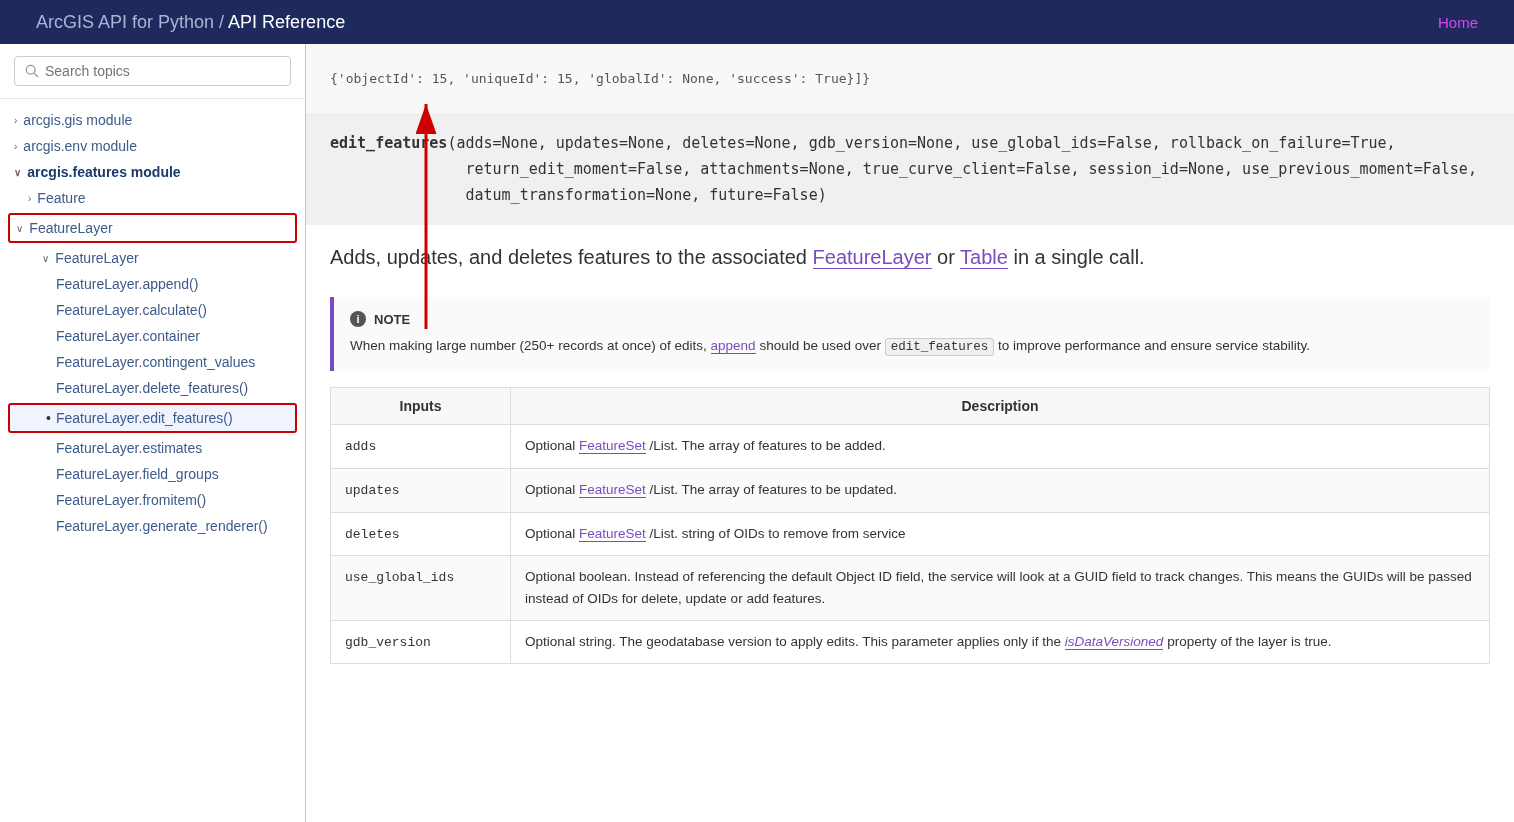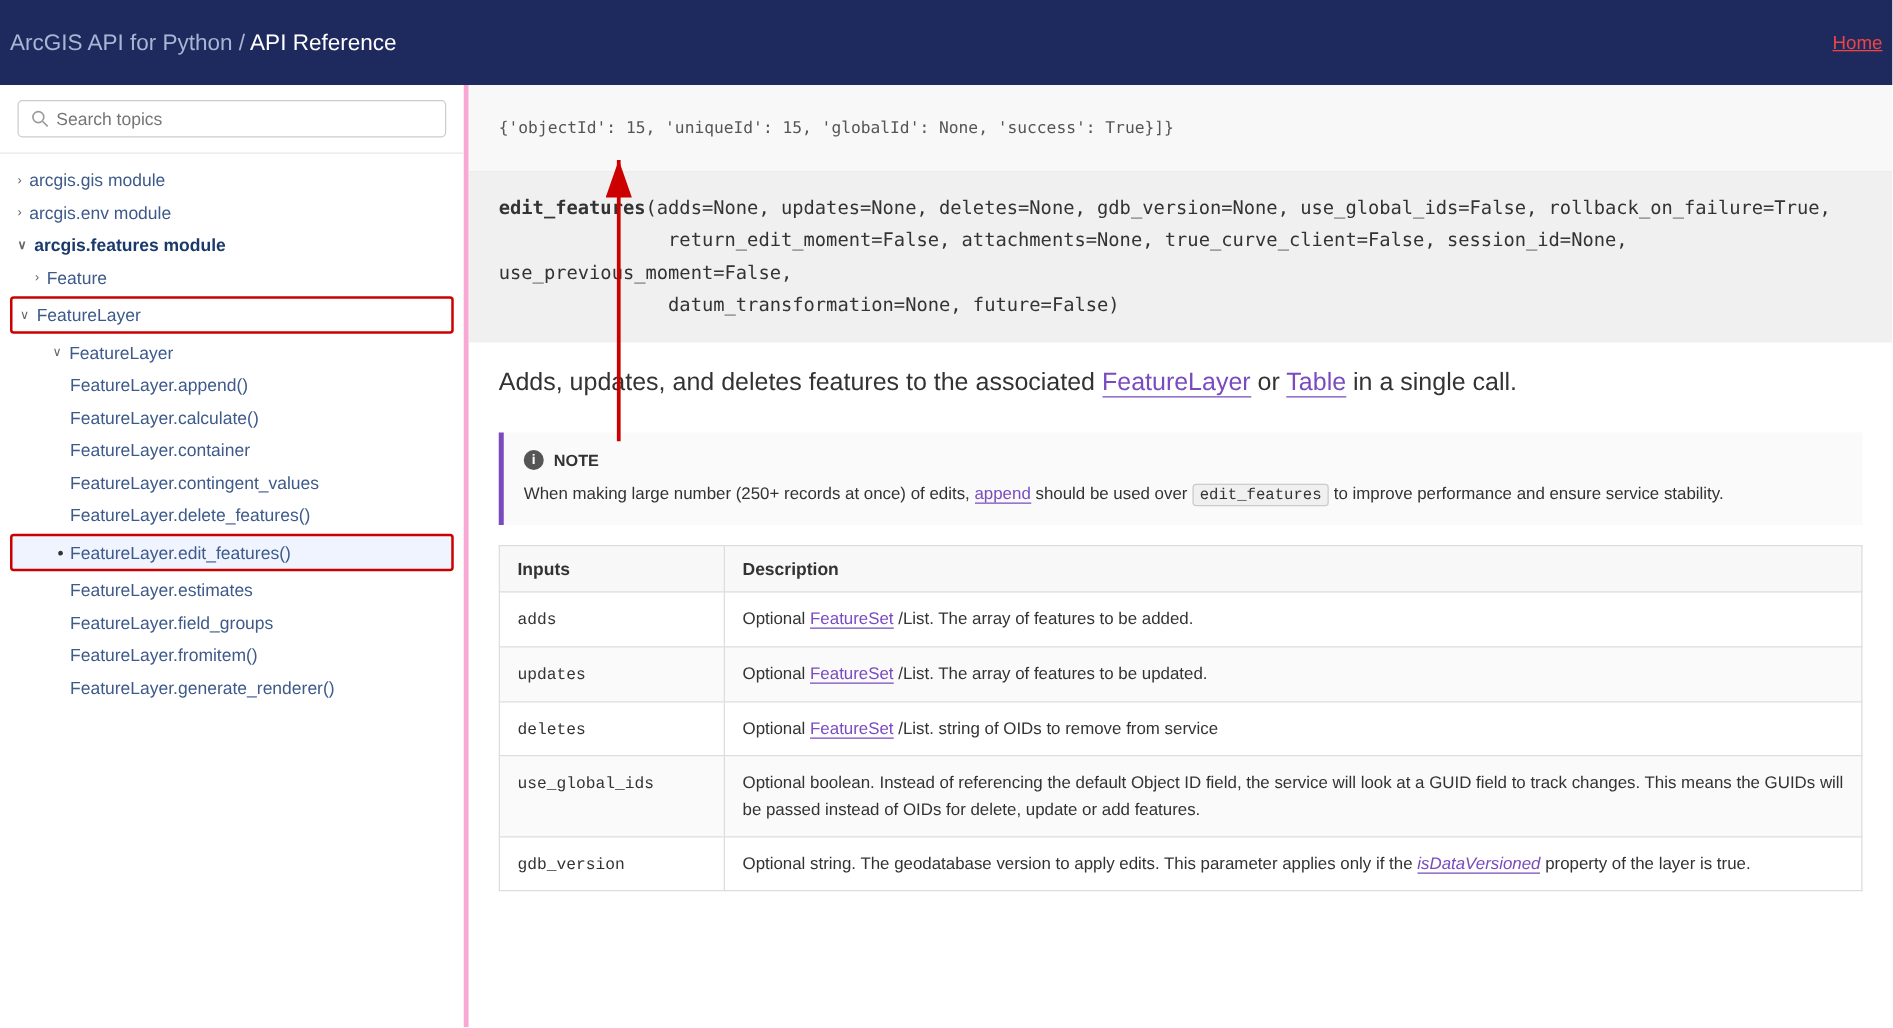--- a/index.html
+++ b/index.html
@@ -2,43 +2,43 @@
 <html><head>
   <meta charset="utf-8">
   <style>
     * { box-sizing: border-box; margin: 0; padding: 0; }
     body { font-family: -apple-system, BlinkMacSystemFont, 'Segoe UI', sans-serif; font-size: 14px; color: #333; background: #fff; height: 822px; overflow: hidden; display: flex; flex-direction: column; }
 
     
     .header {
       background: #1e2a5e;
       color: #fff;
-      padding: 0 8px;
-      height: 68px;
+      padding: 0 36px;
+      height: 44px;
       display: flex;
       align-items: center;
       justify-content: space-between;
       flex-shrink: 0;
     }
     .header-title { font-size: 18px; font-weight: 400; color: #fff; }
     .header-title span { color: #aab4d4; }
-    .header-home { color: #ef4444; font-size: 15px; cursor: pointer; text-decoration: underline; }
+    .header-home { color: #d946ef; font-size: 15px; cursor: pointer; }
 
     
     .main-layout {
       display: flex;
       flex: 1;
       overflow: hidden;
     }
 
     
     .sidebar {
-      width: 375px;
+      width: 306px;
       flex-shrink: 0;
-      border-right: 4px solid #f9a8d4;
+      border-right: 1px solid #f9a8d4;
       display: flex;
       flex-direction: column;
       overflow: hidden;
       background: #fff;
     }
     .search-box {
       padding: 12px 14px;
       border-bottom: 1px solid #e8e8e8;
     }
     .search-input-wrap {
@@ -136,21 +136,21 @@
 
     
     .params-table {
       width: calc(100% - 48px);
       margin: 8px 24px 16px 24px;
       border-collapse: collapse;
       border: 1px solid #ddd;
     }
     .params-table th {
       background: #f8f8f8;
-      text-align: left;
+      text-align: center;
       padding: 10px 14px;
       font-weight: 700;
       font-size: 14px;
       border: 1px solid #ddd;
     }
     .params-table td {
       padding: 10px 14px;
       border: 1px solid #ddd;
       vertical-align: top;
       font-size: 13.5px;

